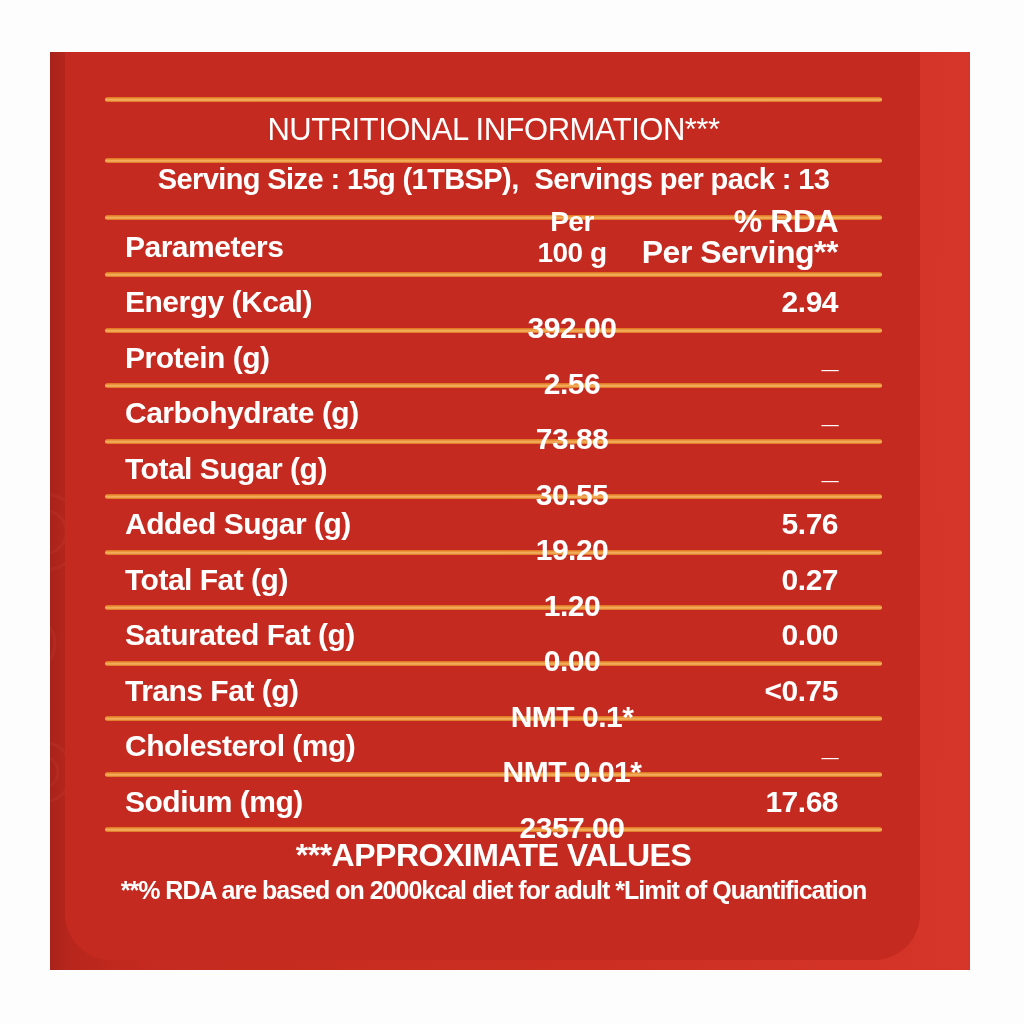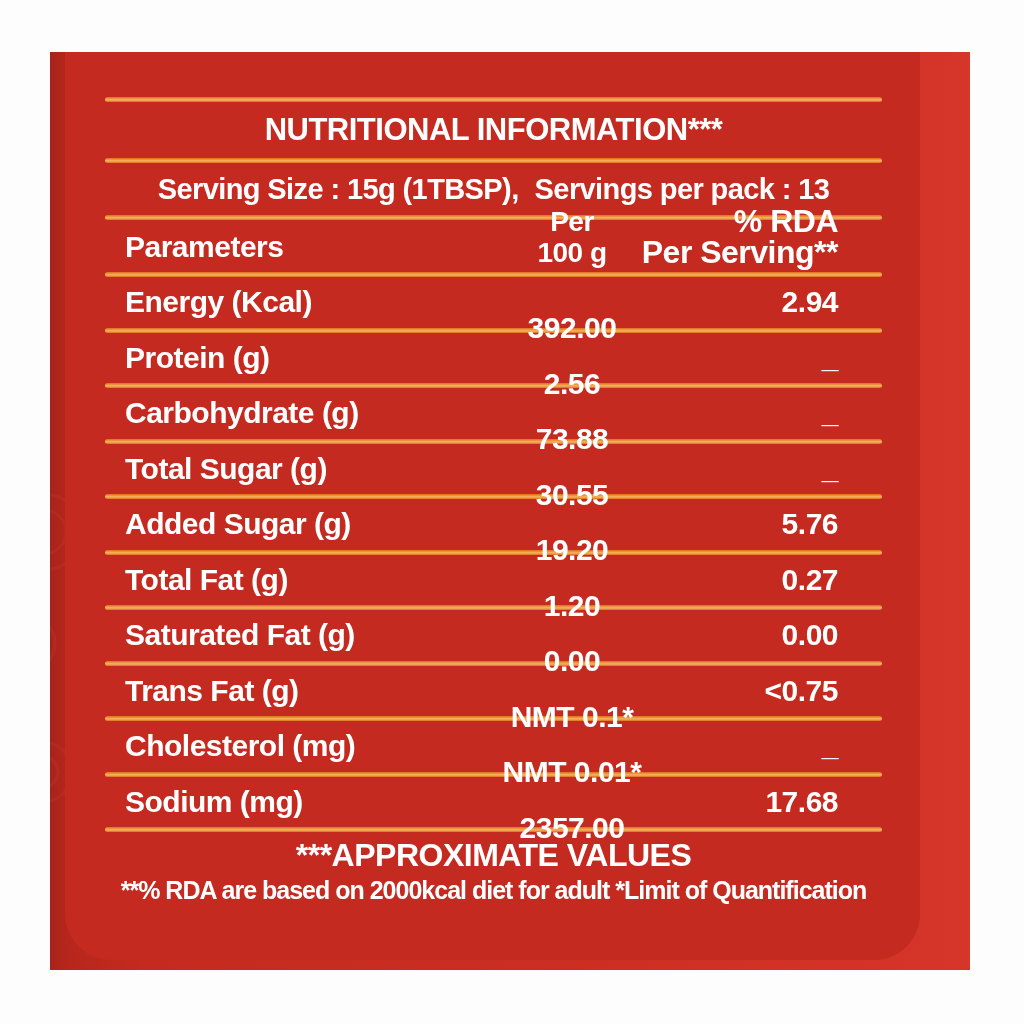--- a/index.html
+++ b/index.html
@@ -27,24 +27,24 @@
   .content{margin-left:40px;width:777px;}
   .spacer-top{height:45px;}
   .hr{
     height:5px;border-radius:3px;
     background:linear-gradient(180deg,#dd6f1e 0%,#f0a148 42%,#f6b765 58%,#dd6f1e 100%);
   }
   .title-block{
     height:56px;display:flex;align-items:center;justify-content:center;
   }
   .title-block span{
-    font-size:31px;font-weight:700;letter-spacing:-.5px;
+    font-size:31px;font-weight:400;letter-spacing:-.5px;
   }
   .serving-block{
-    height:52px;display:flex;align-items:center;justify-content:center;gap:16px;
+    height:52px;display:flex;justify-content:center;gap:16px;
   }
   .serving-block span{font-size:29px;font-weight:700;letter-spacing:-.6px;}
   .header-block{height:52px;position:relative;font-weight:700;}
   .h-param{position:absolute;left:20px;bottom:8px;font-size:30px;letter-spacing:-.5px;}
   .h-per{
     position:absolute;left:467px;transform:translateX(-50%);
     bottom:4px;text-align:center;font-size:28px;line-height:31px;letter-spacing:-.5px;
   }
   .h-rda{
     position:absolute;right:44px;bottom:4px;text-align:right;

